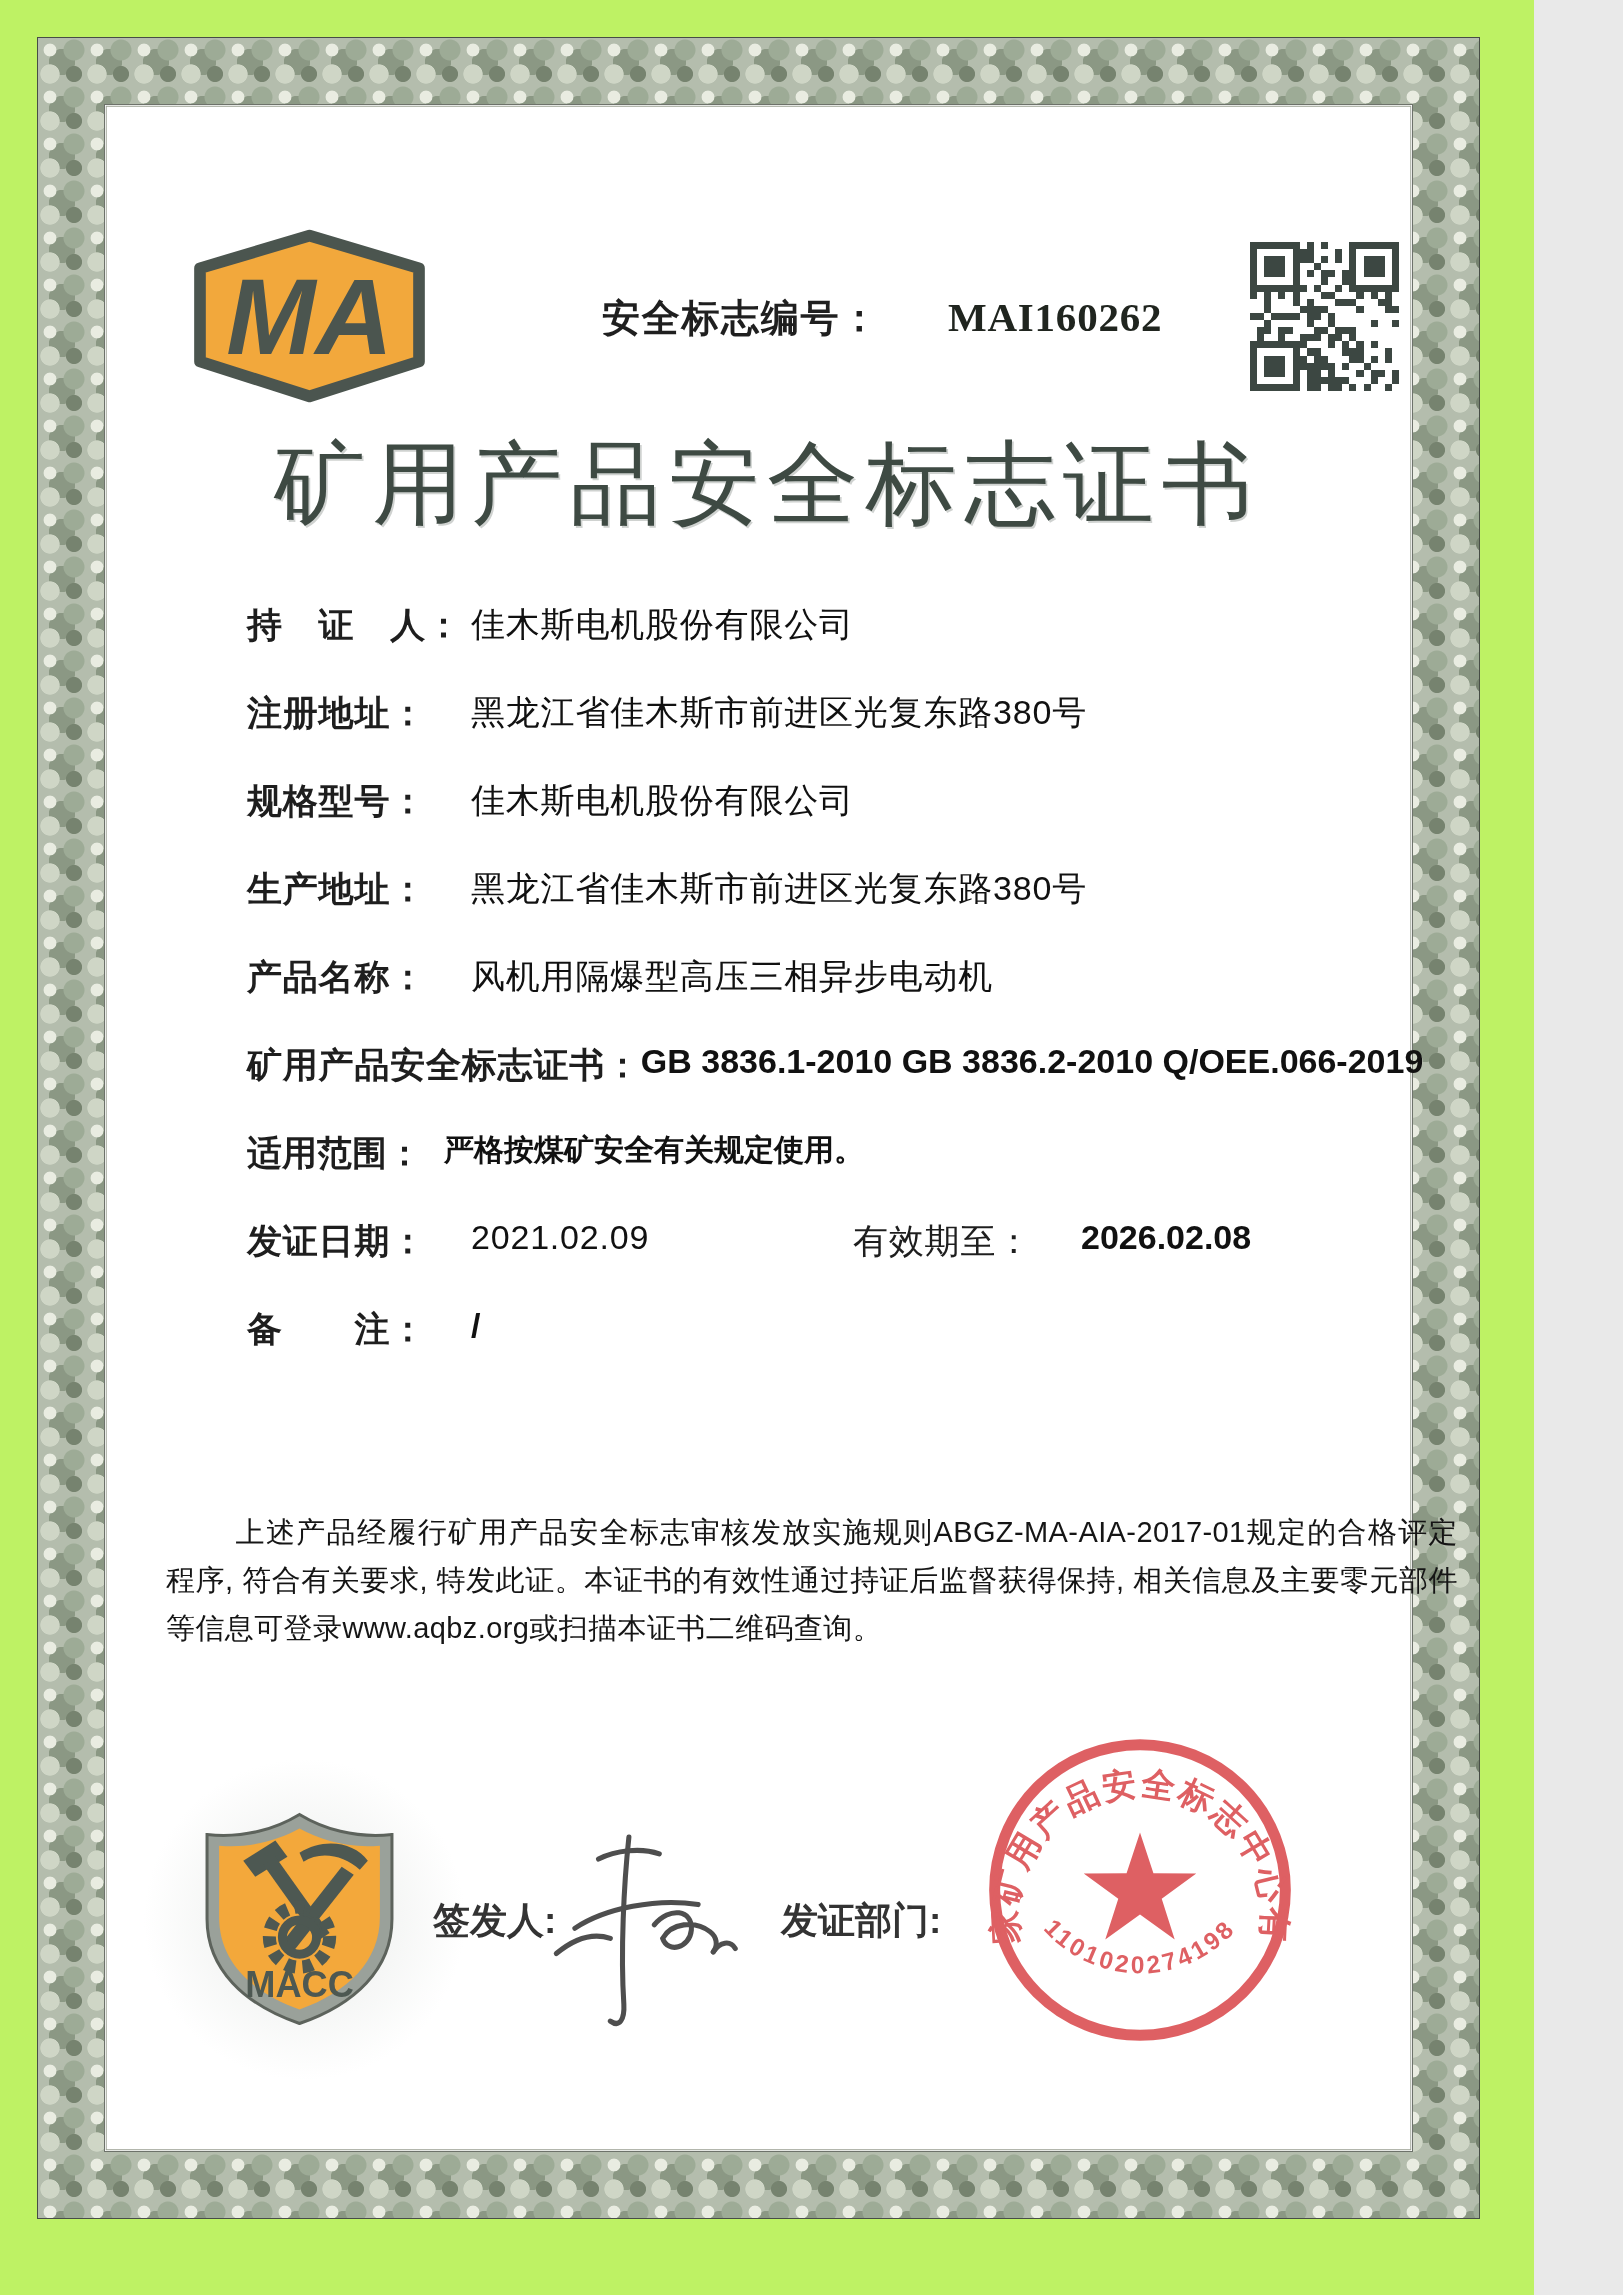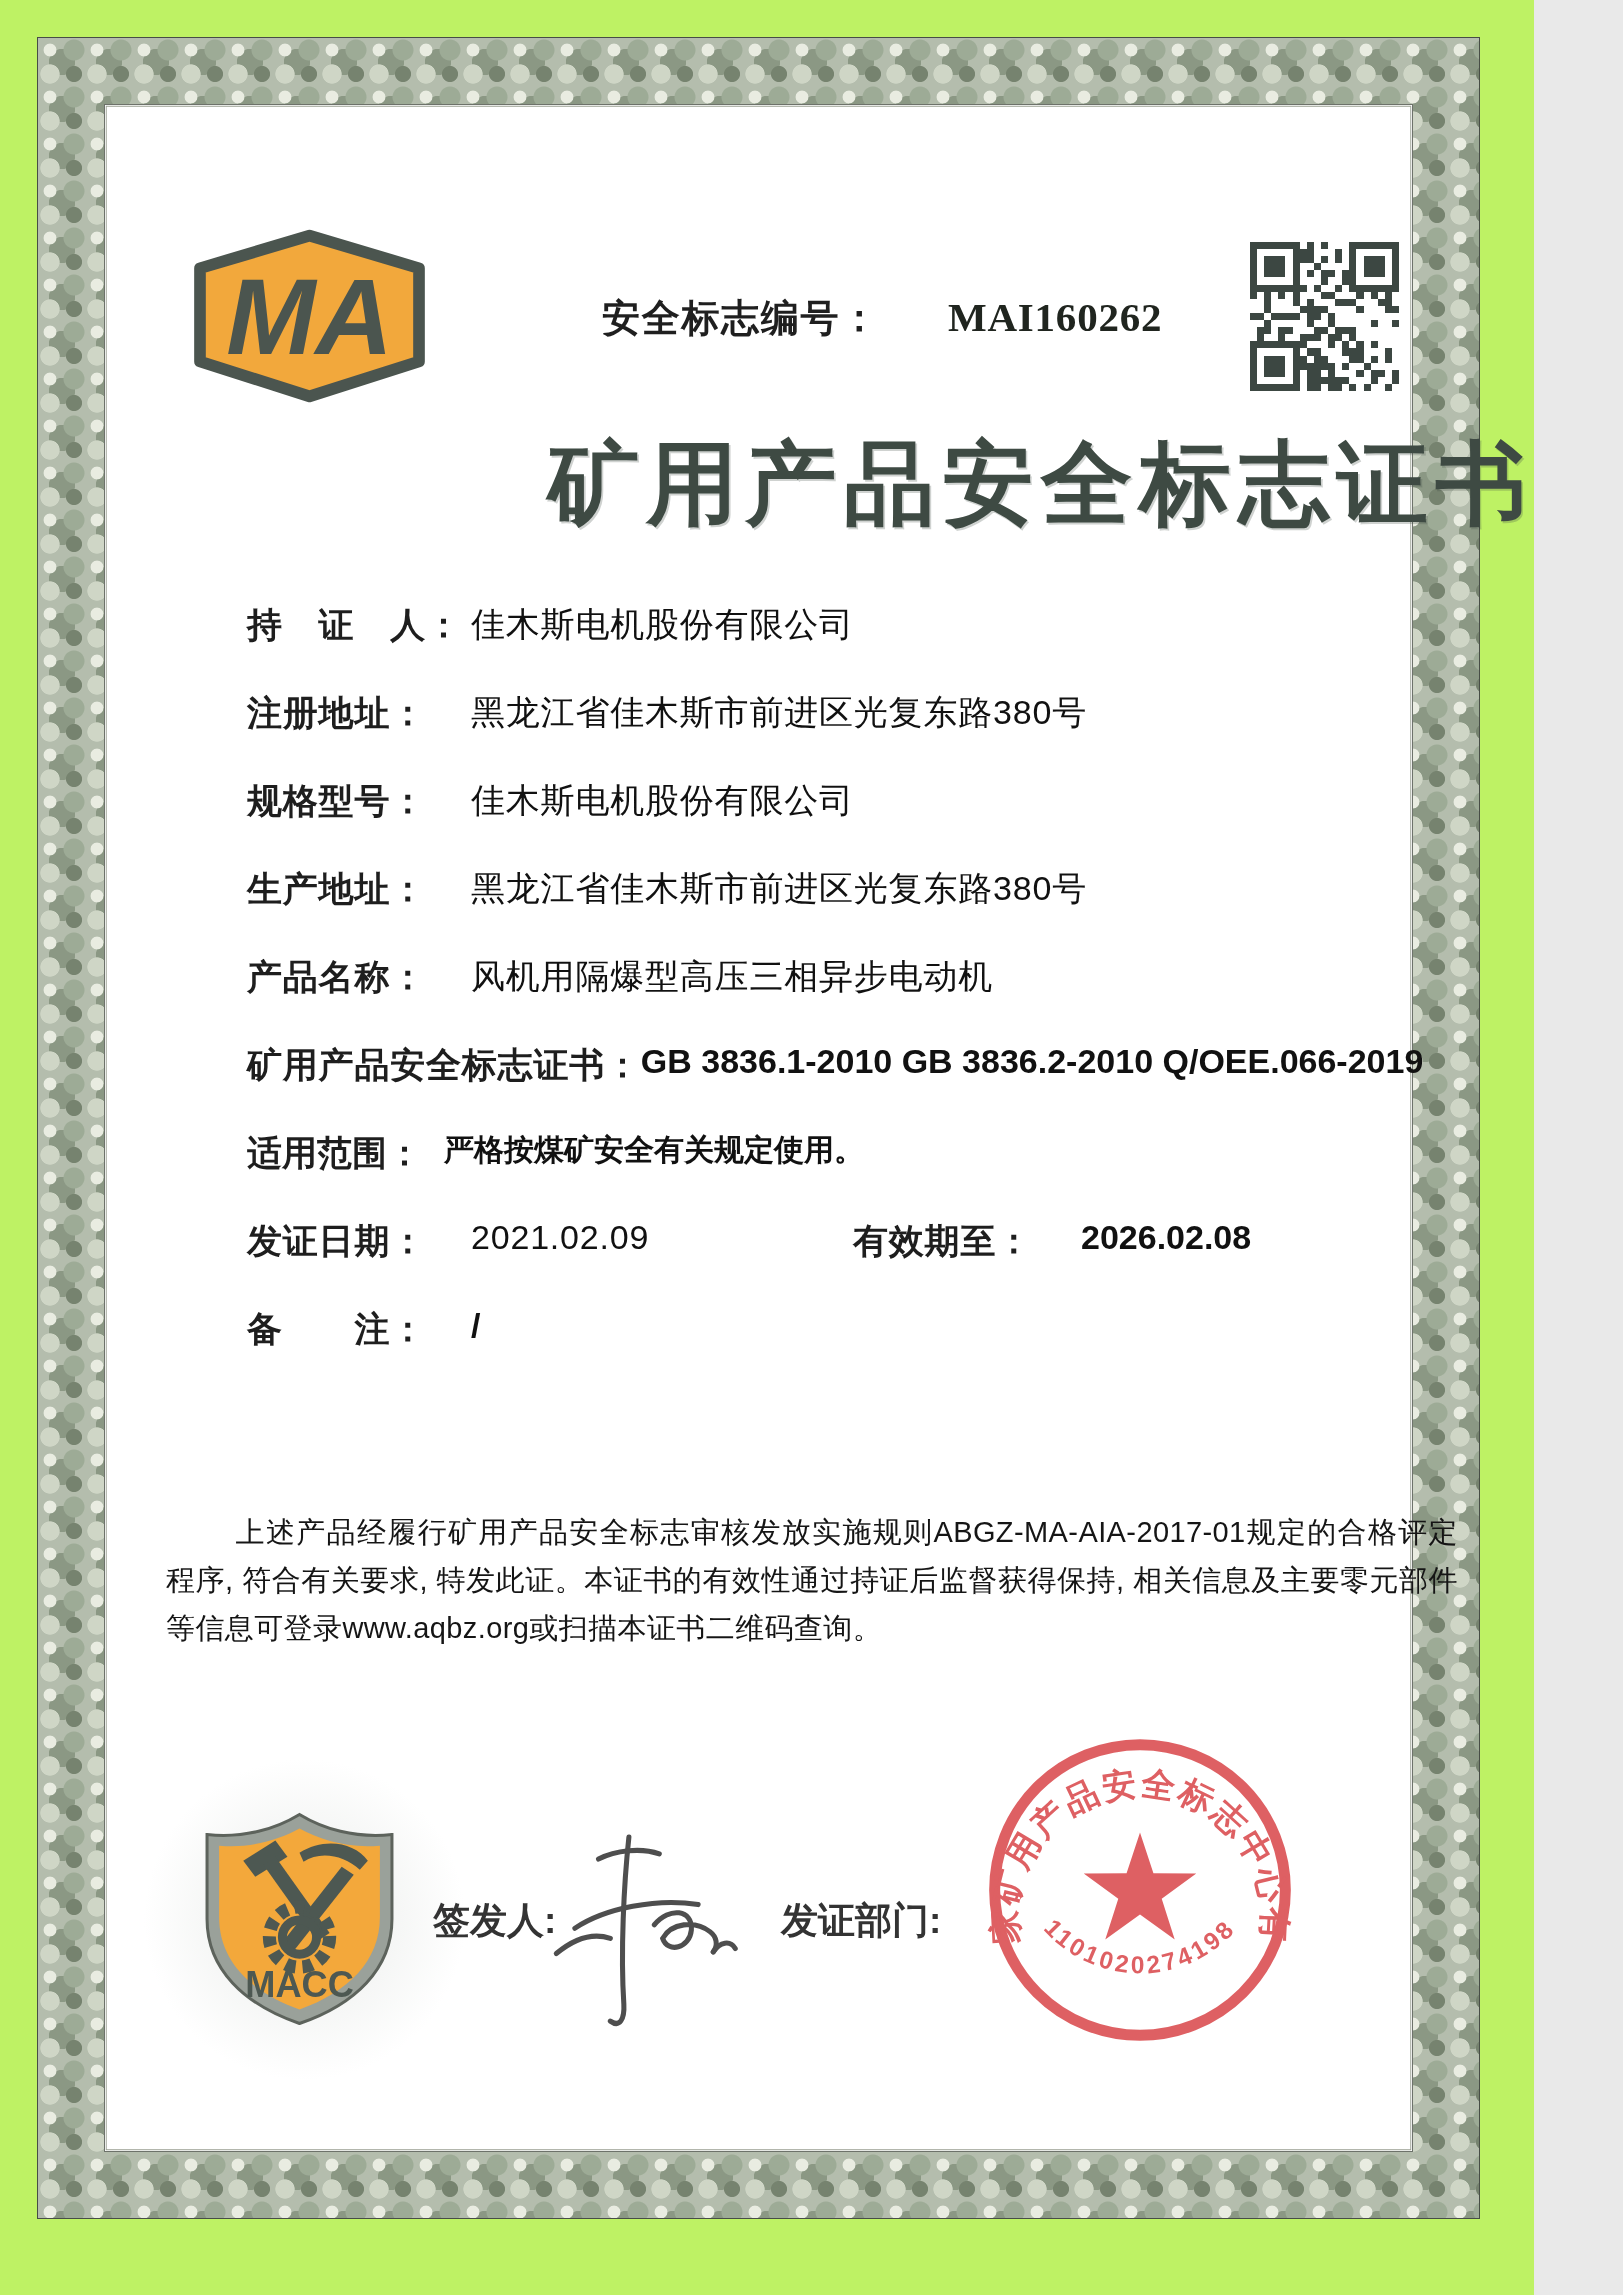--- a/index.html
+++ b/index.html
@@ -32,37 +32,37 @@
   }
   
   .ma-logo{position:absolute;left:193px;top:228px;width:233px;height:176px;}
   .certno{position:absolute;left:602px;top:293px;display:flex;align-items:baseline;white-space:nowrap;}
   .certno-label{font-size:38px;font-weight:bold;color:#1f1f1f;letter-spacing:1.7px;}
   .certno-value{font-family:"Liberation Serif", serif;font-size:41px;font-weight:bold;color:#20251f;margin-left:68px;letter-spacing:0.8px;}
   .qr{position:absolute;left:1250px;top:242px;width:149px;height:149px;}
   
   .title{
     position:absolute;left:0;top:423px;width:100%;
-    text-align:right;
+    text-align:center;
     font-family:"Liberation Serif", serif;
-    font-size:91px;font-weight:bold;color:#3e4a43;
+    font-size:91px;font-weight:normal;color:#3e4a43;
     letter-spacing:7.6px;white-space:nowrap;
     text-shadow:1.7px 1.7px 0 rgba(62,74,67,.25);
   }
   
   .fields{position:absolute;left:247px;top:602px;width:1218px;}
   .row{display:flex;align-items:flex-start;margin-bottom:41px;white-space:nowrap;}
   .row-label{flex:0 0 auto;min-width:224px;font-size:35px;font-weight:bold;color:#1e1e1e;letter-spacing:0.8px;}
   .row-value{flex:0 0 auto;font-size:34px;color:#111;letter-spacing:0.8px;}
   .row-value.has-pair{min-width:382px;}
   .row:nth-child(7) .row-label{min-width:0;margin-right:22px;letter-spacing:0;}
   .row:nth-child(7) .row-value{font-size:30px;font-weight:bold;letter-spacing:0;}
   .row:nth-child(6) .row-value,
   .row:nth-child(9) .row-value{font-weight:bold;letter-spacing:0;}
-  .row-label2{flex:0 0 auto;font-size:35px;font-weight:bold;color:#1e1e1e;letter-spacing:0.8px;}
+  .row-label2{flex:0 0 auto;font-size:35px;font-weight:normal;color:#1e1e1e;letter-spacing:0.8px;}
   .row-value2{flex:0 0 auto;font-size:34px;font-weight:bold;color:#111;margin-left:49px;}
   
   .statement{
     position:absolute;left:166px;top:1508px;width:1292px;
     font-size:29px;line-height:48px;color:#151515;
     text-align:justify;text-indent:2.4em;letter-spacing:0.4px;
   }
   
   .macc{position:absolute;left:199px;top:1808px;width:201px;height:222px;}
   .macc-glow{position:absolute;left:144px;top:1759px;width:321px;height:321px;

